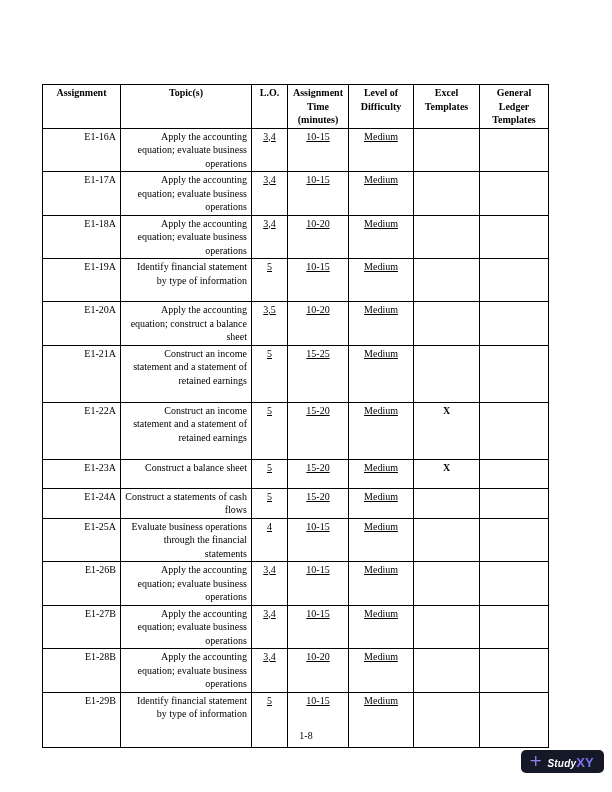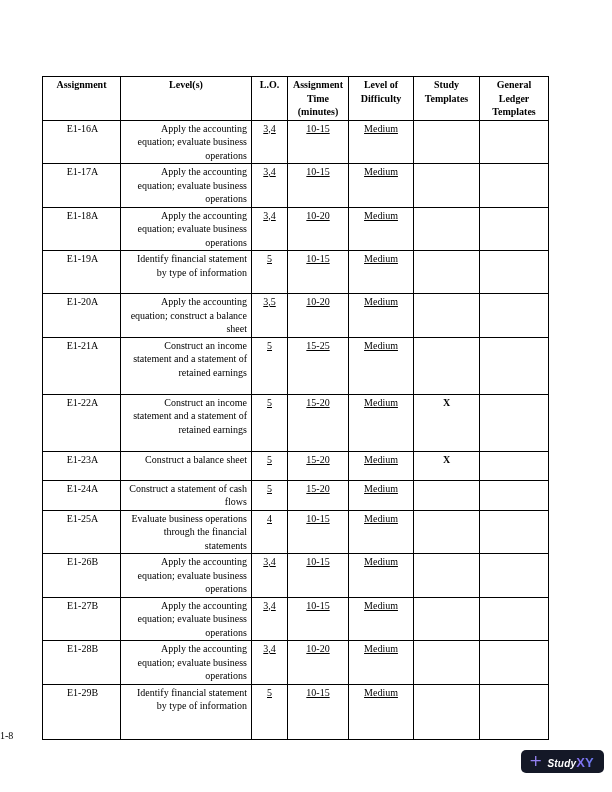--- a/index.html
+++ b/index.html
@@ -12,21 +12,21 @@
     width: 612px;
     height: 792px;
     background: #ffffff;
     overflow: hidden;
     font-family: "Liberation Serif", serif;
     color: #000000;
   }
   table.assignment-table {
     position: absolute;
     left: 42px;
-    top: 76px;
+    top: 84px;
     width: 506px;
     border-collapse: collapse;
     table-layout: fixed;
   }
   .assignment-table th,
   .assignment-table td {
     border: 1px solid #000000;
     font-size: 10px;
     line-height: 13.5px;
     vertical-align: top;
@@ -40,37 +40,38 @@
   }
   
   col.w0 { width: 78px; }
   col.w1 { width: 131px; }
   col.w2 { width: 36px; }
   col.w3 { width: 61px; }
   col.w4 { width: 65px; }
   col.w5 { width: 66px; }
   col.w6 { width: 69px; }
   
-  td.c0 { text-align: center; padding-left: 6px; }
+  td.c0 { text-align: right; padding-left: 6px; }
   td.c1 { text-align: right; }
   td.c2, td.c3, td.c4, td.c6 { text-align: center; text-decoration: underline; }
   td.c5 { text-align: center; font-weight: bold; }
   
   tbody tr td { height: 40px; }
   tbody tr:nth-child(6) td,
   tbody tr:nth-child(7) td { height: 54px; }
   tbody tr:nth-child(8) td,
   tbody tr:nth-child(9) td { height: 26px; }
   tbody tr:nth-child(14) td { height: 52px; }
 
   .page-number {
     position: absolute;
     left: 0;
     right: 0;
     top: 730px;
+    text-align: center;
     font-size: 10px;
     line-height: 12px;
   }
 
   .brand-badge {
     position: absolute;
     right: 8px;
     top: 750px;
     height: 23px;
     display: flex;
@@ -118,25 +119,25 @@
         <col class="w1">
         <col class="w2">
         <col class="w3">
       <col class="w4">
         <col class="w5">
         <col class="w6">
     </colgroup>
     <thead>
       <tr>
         <th>Assignment</th>
-        <th>Level(s)</th>
+        <th>Topic(s)</th>
         <th>L.O.</th>
         <th>Assignment Time (minutes)</th>
         <th>Level of Difficulty</th>
-        <th>Study Templates</th>
+        <th>Excel Templates</th>
         <th>General Ledger Templates</th>
       </tr>
     </thead>
     <tbody>
         <tr>
           <td class="c0">E1-16A</td>
           <td class="c1">Apply the accounting equation; evaluate business operations</td>
           <td class="c2">3,4</td>
           <td class="c3">10-15</td>
           <td class="c4">Medium</td>
@@ -201,21 +202,21 @@
           <td class="c0">E1-23A</td>
           <td class="c1">Construct a balance sheet</td>
           <td class="c2">5</td>
           <td class="c3">15-20</td>
           <td class="c4">Medium</td>
           <td class="c5">X</td>
           <td class="c6"></td>
         </tr>
         <tr>
           <td class="c0">E1-24A</td>
-          <td class="c1">Construct a statement of cash flows</td>
+          <td class="c1">Construct a statements of cash flows</td>
           <td class="c2">5</td>
           <td class="c3">15-20</td>
           <td class="c4">Medium</td>
           <td class="c5"></td>
           <td class="c6"></td>
         </tr>
         <tr>
           <td class="c0">E1-25A</td>
           <td class="c1">Evaluate business operations through the financial statements</td>
           <td class="c2">4</td>

